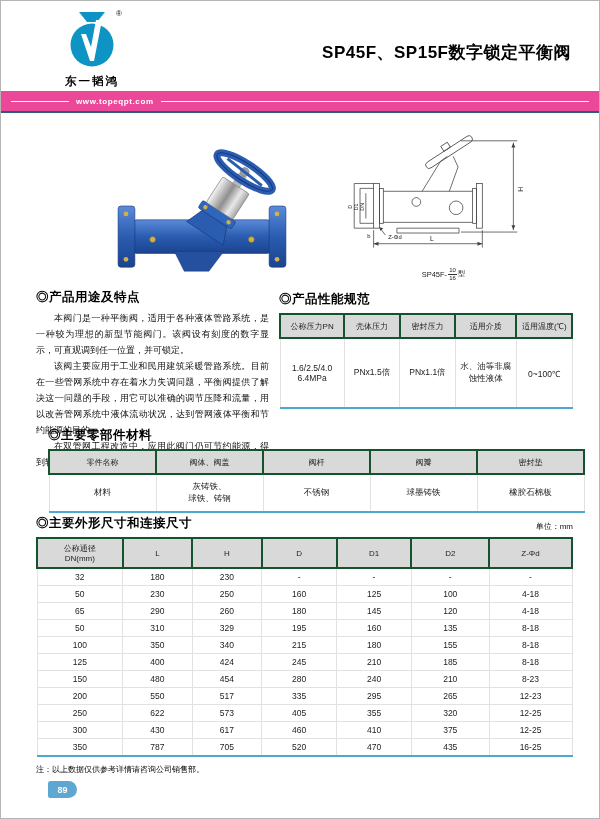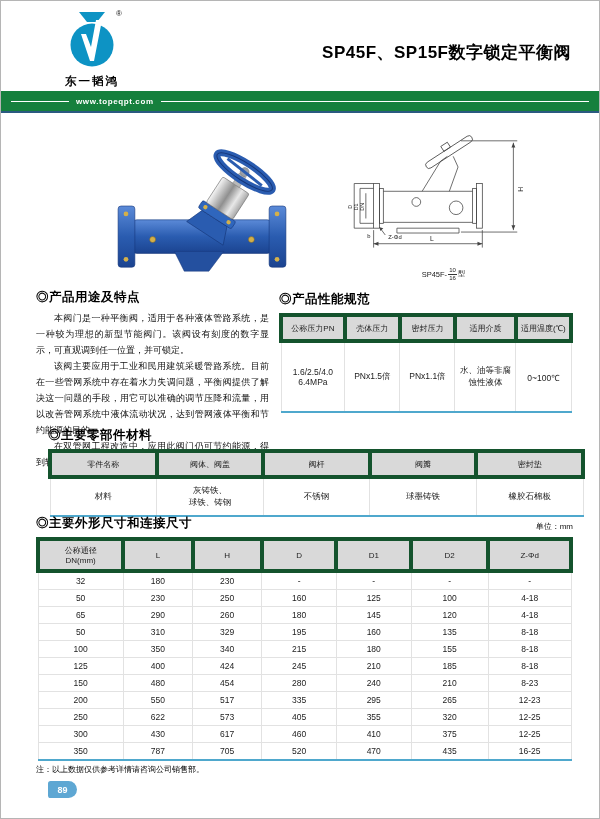--- a/index.html
+++ b/index.html
@@ -9,21 +9,21 @@
     font-family:"Liberation Sans", sans-serif; color:#111; overflow:hidden;
   }
   
   .logo-wrap { position:absolute; left:52px; top:10px; width:78px; text-align:center; }
   .logo-mark { position:relative; display:inline-block; }
   .reg { position:absolute; right:-4px; top:-2px; font-size:8px; color:#111; }
   .logo-text { margin-top:1px; font-size:11.5px; font-weight:bold; letter-spacing:2px; color:#000; }
   .page-title { position:absolute; right:28px; top:40px; font-size:17px; font-weight:bold; color:#000; letter-spacing:0.5px; }
   .band {
     position:absolute; left:0; top:90px; width:600px; height:22px; box-sizing:border-box;
-    background:#15803d; border-bottom:2px solid #2a5a80;
+    background:#ec4899; border-bottom:2px solid #2a5a80;
     display:flex; align-items:center; padding:0 10px;
   }
   .band .line { height:1px; background:#fff; }
   .band .line.l { width:58px; }
   .band .line.r { flex:1; margin-right:2px; }
   .band .site { color:#fff; font-size:8px; font-weight:bold; letter-spacing:0.6px; margin:0 7px; }
 
   
   .photo { position:absolute; left:112px; top:128px; }
   .drawing { position:absolute; left:345px; top:134px; }
@@ -39,21 +39,21 @@
 
   .performance { position:absolute; left:278px; top:290px; width:294px; }
   .materials   { position:absolute; left:35px;  top:426px; width:537px;margin-left:12px; }
   .dims        { position:absolute; left:35px;  top:514px; width:537px; }
   .dims-headrow { display:flex; justify-content:space-between; align-items:flex-end; }
   .unit { font-size:8px; color:#111; }
 
   table.tbl { border-collapse:collapse; width:100%; margin-top:5px; table-layout:fixed; }
   table.tbl th {
     background:#d9d9d9; font-weight:normal; font-size:8px; color:#222;
-    border:4px solid #14532d; white-space:pre-line; padding:2px 1px;
+    border:2px solid #14532d; white-space:pre-line; padding:2px 1px;
   }
   table.tbl td {
     font-size:8.5px; color:#222; text-align:center; border:1px solid #e2e2e2;
     white-space:pre-line; padding:1px 2px; background:#fff;
   }
   table.tbl { border-bottom:2px solid #4fa8cd; }
   .performance th { height:18px; }
   .performance td { height:66px; }
   .materials th { height:18px; }
   .materials td { height:34px; }

